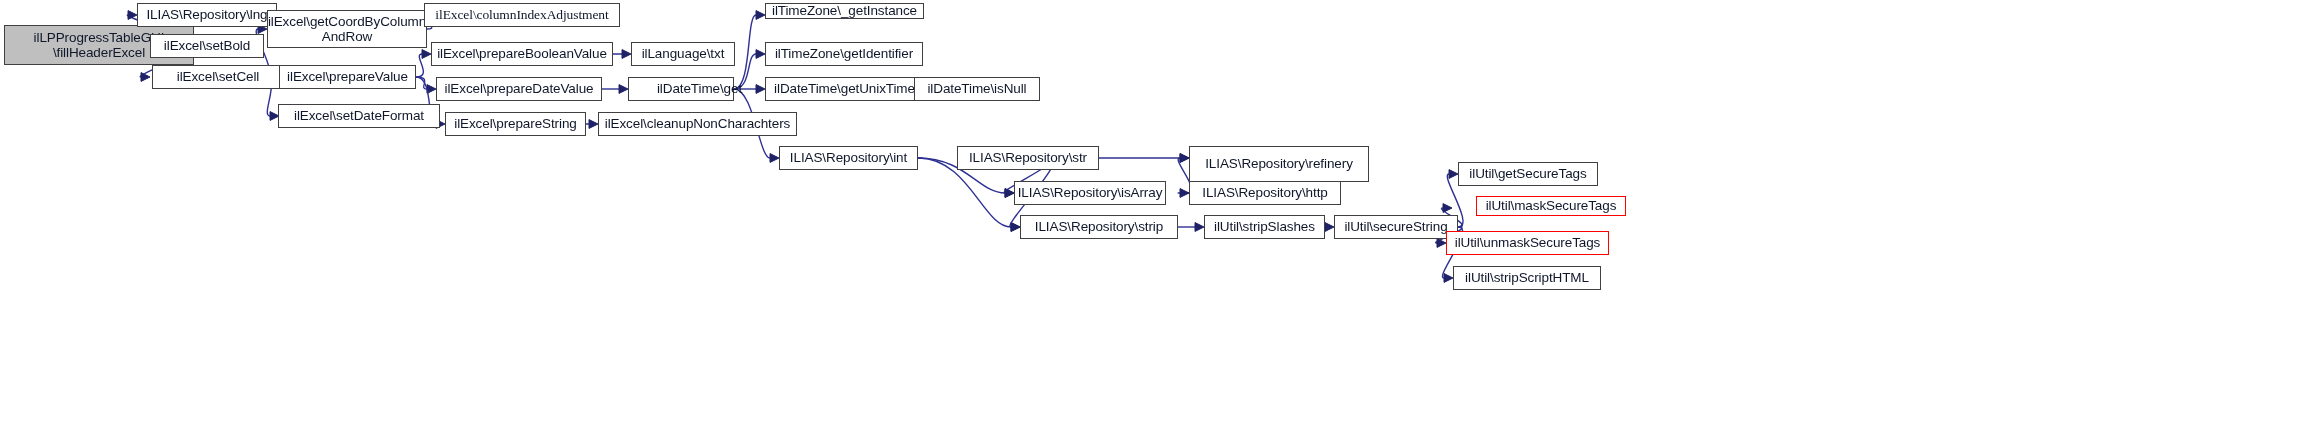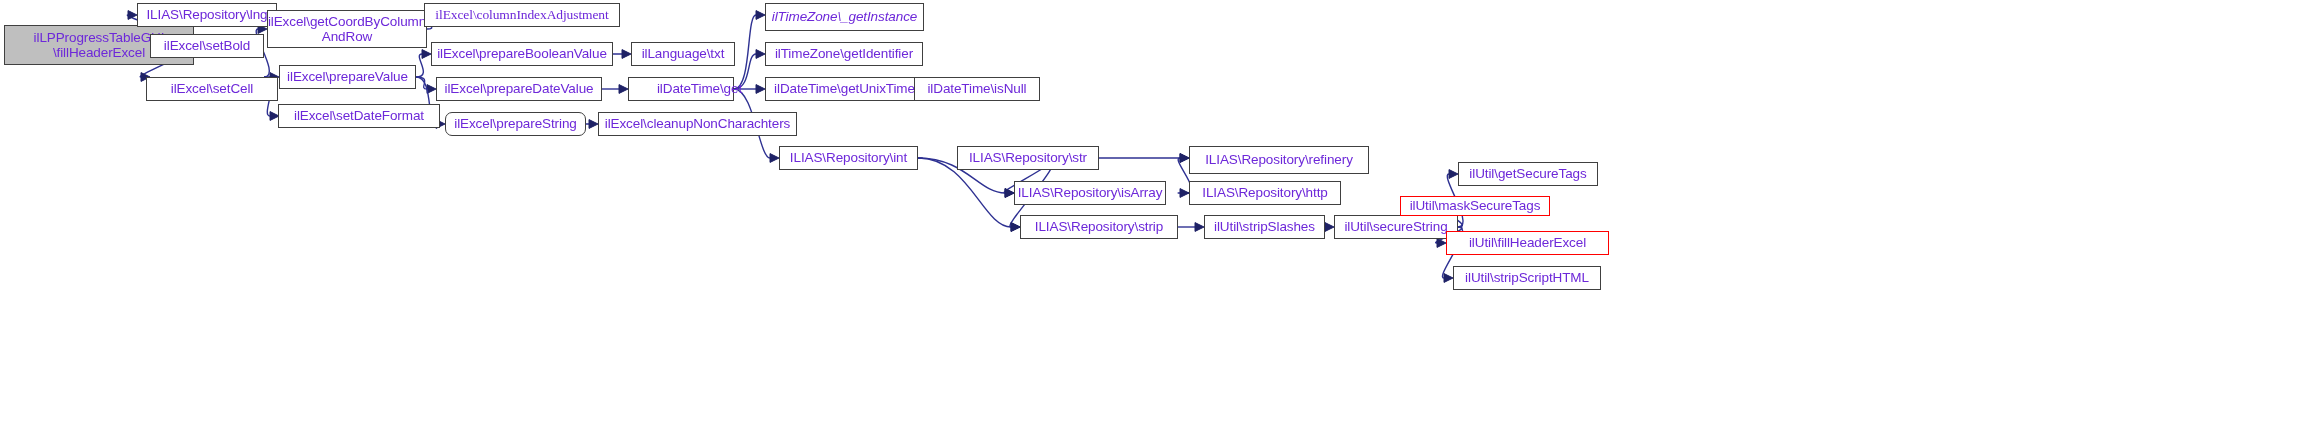--- a/index.html
+++ b/index.html
@@ -12,21 +12,21 @@
     height: 428px;
     background: #ffffff;
     font-family: "Liberation Sans", sans-serif;
     overflow: hidden;
   }
   .node {
     position: absolute;
     box-sizing: border-box;
     border: 1px solid #404040;
     background: #ffffff;
-    color: #6d28d9;
+    color: #0f172a;
     font-size: 13.5px;
     line-height: 1.12;
     display: flex;
     align-items: center;
     justify-content: center;
     text-align: center;
     white-space: pre;
     letter-spacing: -0.1px;
     padding: 0 3px;
   }
@@ -123,42 +123,42 @@
       <path d="M 1458 227 C 1476 227, 1427.1 243, 1437 243"></path>
       <polygon points="1446,243 1437,238.6 1437,247.4"></polygon>
       <path d="M 1458 227 C 1476 227, 1434.1 278, 1444 278"></path>
       <polygon points="1453,278 1444,273.6 1444,282.4"></polygon>
     </svg>
   <div id="node-layer">
       <div class="node root" style="left: 4px; top: 25px; width: 190px; height: 40px;">ilLPProgressTableGUI
 \fillHeaderExcel</div>
       <div class="node" style="left: 137px; top: 3px; width: 140px; height: 24px;">ILIAS\Repository\lng</div>
       <div class="node" style="left: 150px; top: 34px; width: 114px; height: 24px;">ilExcel\setBold</div>
-      <div class="node" style="left: 146px; top: 65px; width: 132px; height: 24px; margin-top: 12px;">ilExcel\setCell</div>
+      <div class="node" style="left: 152px; top: 65px; width: 132px; height: 24px;">ilExcel\setCell</div>
       <div class="node" style="left: 267px; top: 10px; width: 160px; height: 38px;">ilExcel\getCoordByColumn
 AndRow</div>
       <div class="node" style="left: 279px; top: 65px; width: 137px; height: 24px;">ilExcel\prepareValue</div>
       <div class="node" style="left: 278px; top: 104px; width: 162px; height: 24px;">ilExcel\setDateFormat</div>
       <div class="node" style="left: 424px; top: 3px; width: 196px; height: 24px; font-family: Liberation Serif, serif;">ilExcel\columnIndexAdjustment</div>
       <div class="node" style="left: 431px; top: 42px; width: 182px; height: 24px;">ilExcel\prepareBooleanValue</div>
       <div class="node" style="left: 436px; top: 77px; width: 166px; height: 24px;">ilExcel\prepareDateValue</div>
-      <div class="node" style="left: 445px; top: 112px; width: 141px; height: 24px; border-radius: 7px;">ilExcel\prepareString</div>
+      <div class="node" style="left: 445px; top: 112px; width: 141px; height: 24px;">ilExcel\prepareString</div>
       <div class="node" style="left: 631px; top: 42px; width: 104px; height: 24px;">ilLanguage\txt</div>
       <div class="node" style="left: 628px; top: 77px; width: 106px; height: 24px; padding-left: 40px;">ilDateTime\get</div>
       <div class="node" style="left: 598px; top: 112px; width: 199px; height: 24px;">ilExcel\cleanupNonCharachters</div>
-      <div class="node" style="left: 765px; top: 3px; width: 159px; height: 28px; font-style: italic;">ilTimeZone\_getInstance</div>
+      <div class="node" style="left: 765px; top: 3px; width: 159px; height: 16px;">ilTimeZone\_getInstance</div>
       <div class="node" style="left: 765px; top: 42px; width: 158px; height: 24px;">ilTimeZone\getIdentifier</div>
       <div class="node" style="left: 765px; top: 77px; width: 159px; height: 24px;">ilDateTime\getUnixTime</div>
       <div class="node" style="left: 914px; top: 77px; width: 126px; height: 24px;">ilDateTime\isNull</div>
       <div class="node" style="left: 779px; top: 146px; width: 139px; height: 24px;">ILIAS\Repository\int</div>
       <div class="node" style="left: 909px; top: 146px; width: 142px; height: 24px; margin-left: 48px;">ILIAS\Repository\str</div>
       <div class="node" style="left: 1014px; top: 181px; width: 152px; height: 24px; text-align: center;">ILIAS\Repository\isArray</div>
       <div class="node" style="left: 1020px; top: 215px; width: 158px; height: 24px;">ILIAS\Repository\strip</div>
-      <div class="node" style="left: 1189px; top: 146px; width: 180px; height: 28px;">ILIAS\Repository\refinery</div>
+      <div class="node" style="left: 1189px; top: 146px; width: 180px; height: 36px;">ILIAS\Repository\refinery</div>
       <div class="node" style="left: 1189px; top: 181px; width: 152px; height: 24px;">ILIAS\Repository\http</div>
       <div class="node" style="left: 1204px; top: 215px; width: 121px; height: 24px;">ilUtil\stripSlashes</div>
       <div class="node" style="left: 1334px; top: 215px; width: 124px; height: 24px;">ilUtil\secureString</div>
       <div class="node" style="left: 1458px; top: 162px; width: 140px; height: 24px; text-align: right;">ilUtil\getSecureTags</div>
-      <div class="node alert" style="left: 1400px; top: 196px; width: 150px; height: 20px;">ilUtil\maskSecureTags</div>
-      <div class="node alert" style="left: 1446px; top: 231px; width: 163px; height: 24px;">ilUtil\fillHeaderExcel</div>
+      <div class="node alert" style="left: 1476px; top: 196px; width: 150px; height: 20px;">ilUtil\maskSecureTags</div>
+      <div class="node alert" style="left: 1446px; top: 231px; width: 163px; height: 24px;">ilUtil\unmaskSecureTags</div>
       <div class="node" style="left: 1453px; top: 266px; width: 148px; height: 24px;">ilUtil\stripScriptHTML</div>
     </div>
 </div>
 
 </body></html>

